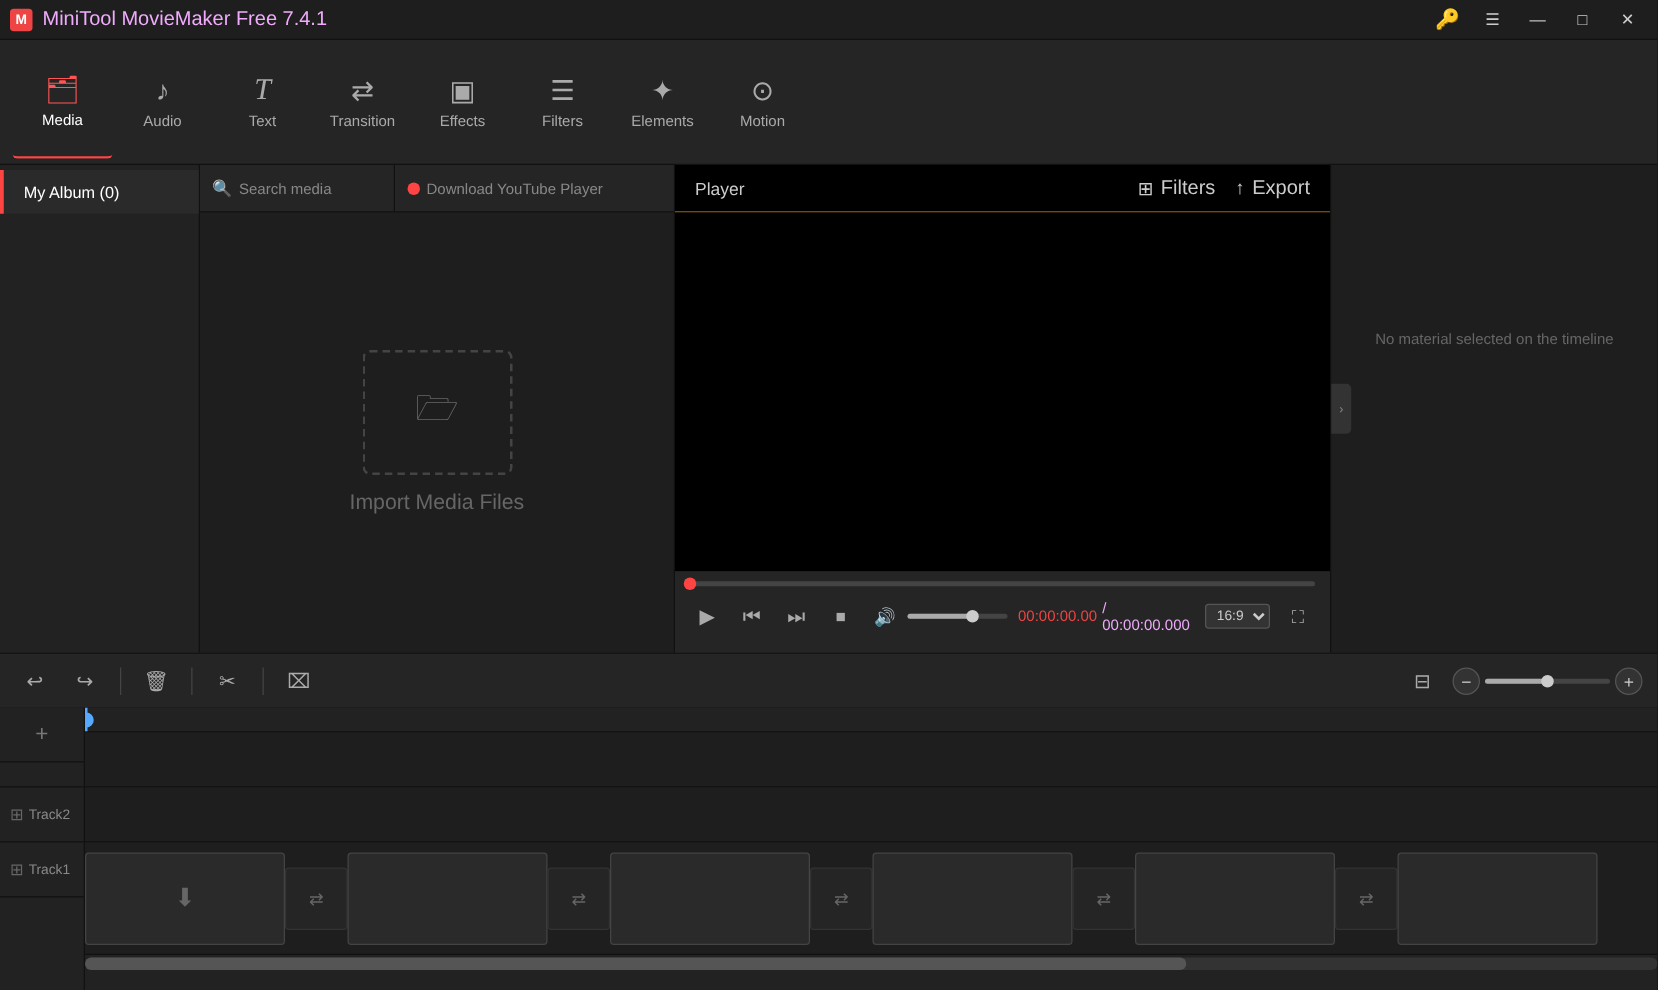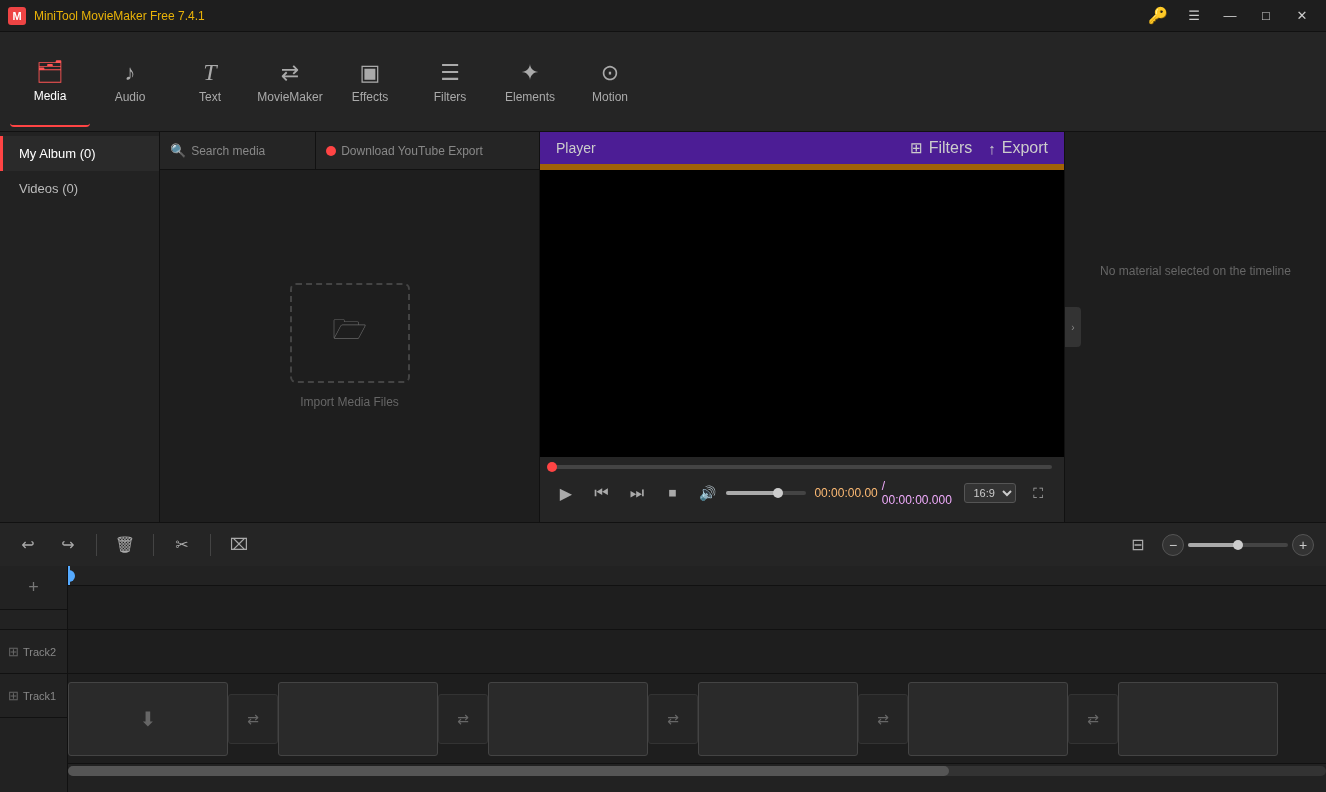--- a/index.html
+++ b/index.html
@@ -34,22 +34,22 @@
       background: #e44;
       border-radius: 3px;
       display: flex;
       align-items: center;
       justify-content: center;
       font-size: 11px;
       color: #fff;
       font-weight: bold;
     }
     #app-title {
-      font-size: 12px;
-      color: #eab308;
+      font-size: 16px;
+      color: #f0abfc;
     }
     #title-bar-right {
       display: flex;
       align-items: center;
       gap: 4px;
     }
     .titlebar-btn {
       width: 32px;
       height: 22px;
       display: flex;
@@ -181,39 +181,39 @@
       border-radius: 6px;
       display: flex;
       align-items: center;
       justify-content: center;
       flex-direction: column;
       cursor: pointer;
       color: #666;
       font-size: 28px;
     }
     #import-label {
-      font-size: 12px;
+      font-size: 17px;
       color: #666;
     }
 
     
     #player-area {
       flex: 1;
       background: #1a1a1a;
       display: flex;
       flex-direction: column;
     }
     #player-header {
       height: 38px;
-      background: #4c1d95;
+      background: #000000;
       display: flex;
       align-items: center;
       justify-content: space-between;
       padding: 0 16px;
-      border-bottom: 6px solid #a16207;
+      border-bottom: 1px solid #a16207;
     }
     #player-title {
       font-size: 14px;
       color: #ccc;
     }
     #player-header-right {
       display: flex;
       align-items: center;
       gap: 16px;
     }
@@ -288,21 +288,21 @@
       border-radius: 4px;
     }
 
     #time-display {
       margin-left: auto;
       display: flex;
       align-items: center;
       gap: 4px;
       font-size: 12px;
     }
-    #current-time { color: #fdba74; }
+    #current-time { color: #ef4444; }
     #total-time { color: #f0abfc; }
 
     #volume-slider-container {
       display: flex;
       align-items: center;
       gap: 4px;
     }
     #volume-slider {
       width: 80px;
       height: 4px;
@@ -634,21 +634,21 @@
   <div class="nav-item">
     <span class="nav-icon">♪</span>
     <span>Audio</span>
   </div>
   <div class="nav-item">
     <span class="nav-icon" style="font-family:serif; font-size:24px; font-style:italic;">T</span>
     <span>Text</span>
   </div>
   <div class="nav-item">
     <span class="nav-icon">⇄</span>
-    <span>MovieMaker</span>
+    <span>Transition</span>
   </div>
   <div class="nav-item">
     <span class="nav-icon">▣</span>
     <span>Effects</span>
   </div>
   <div class="nav-item">
     <span class="nav-icon">☰</span>
     <span>Filters</span>
   </div>
   <div class="nav-item">
@@ -659,35 +659,32 @@
     <span class="nav-icon">⊙</span>
     <span>Motion</span>
   </div>
 </div>
 
 <div id="main" style="height: 390px; display:flex;">
 
   <div id="sidebar">
     <div class="sidebar-item active">
       <span>My Album (0)</span>
-    </div>
-    <div class="sidebar-item">
-      <span>Videos (0)</span>
     </div>
   </div>
 
   <div id="media-panel">
     <div id="media-toolbar">
       <div id="search-media">
         <span style="font-size:13px;">🔍</span>
         <span>Search media</span>
       </div>
       <div id="download-youtube">
         <span class="yt-dot"></span>
-        <span>Download YouTube Export</span>
+        <span>Download YouTube Player</span>
       </div>
     </div>
     <div id="media-content">
       <div id="import-box">
         <span>🗁</span>
       </div>
       <div id="import-label">Import Media Files</div>
     </div>
   </div>
 

